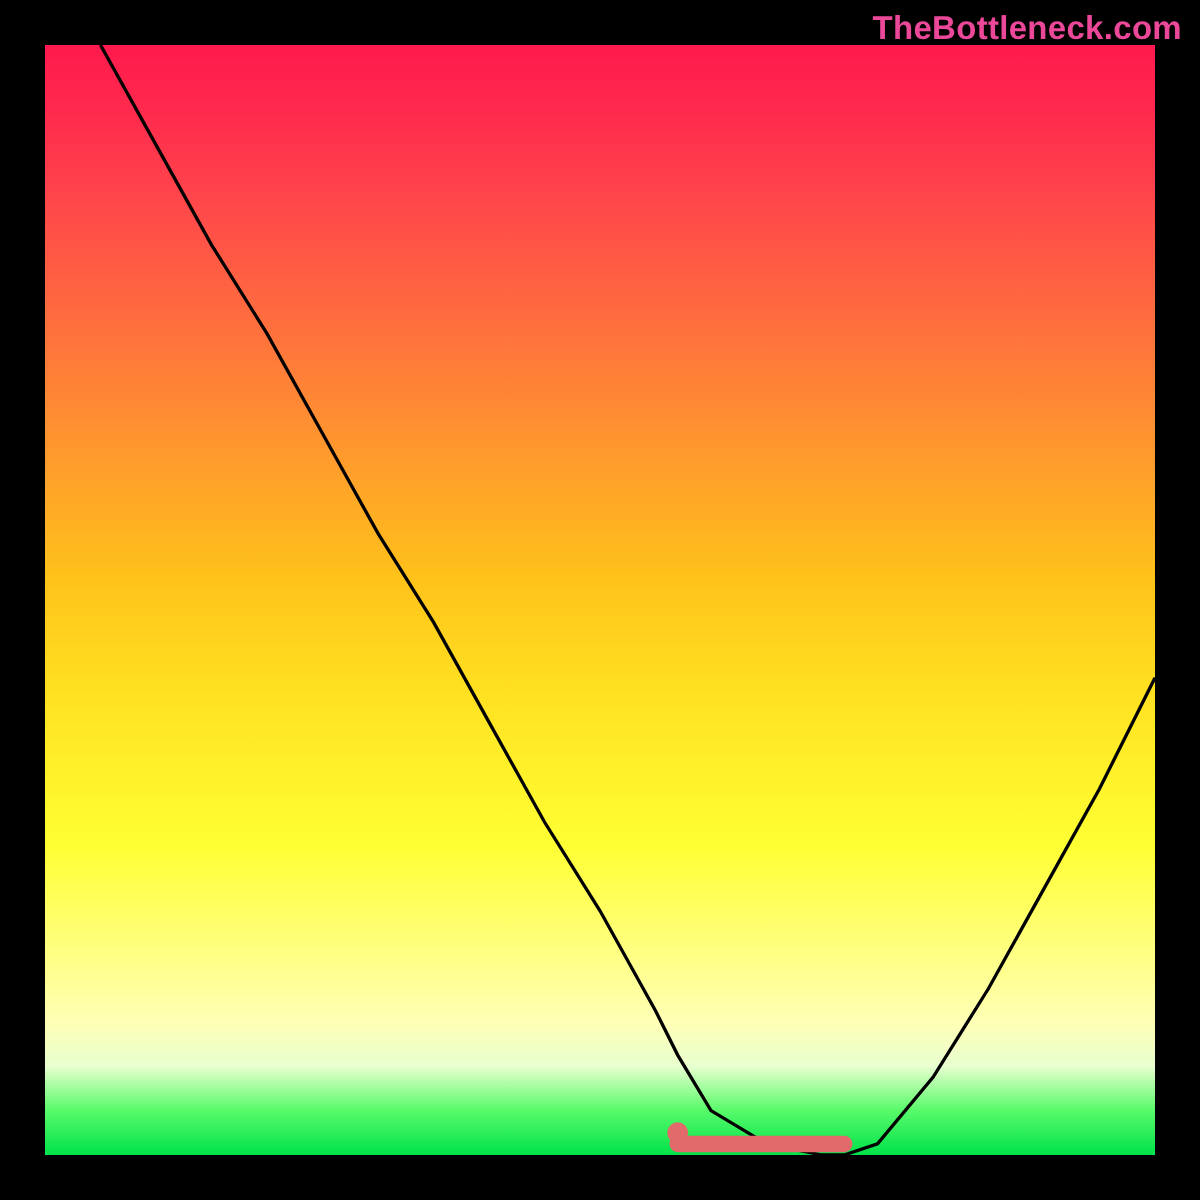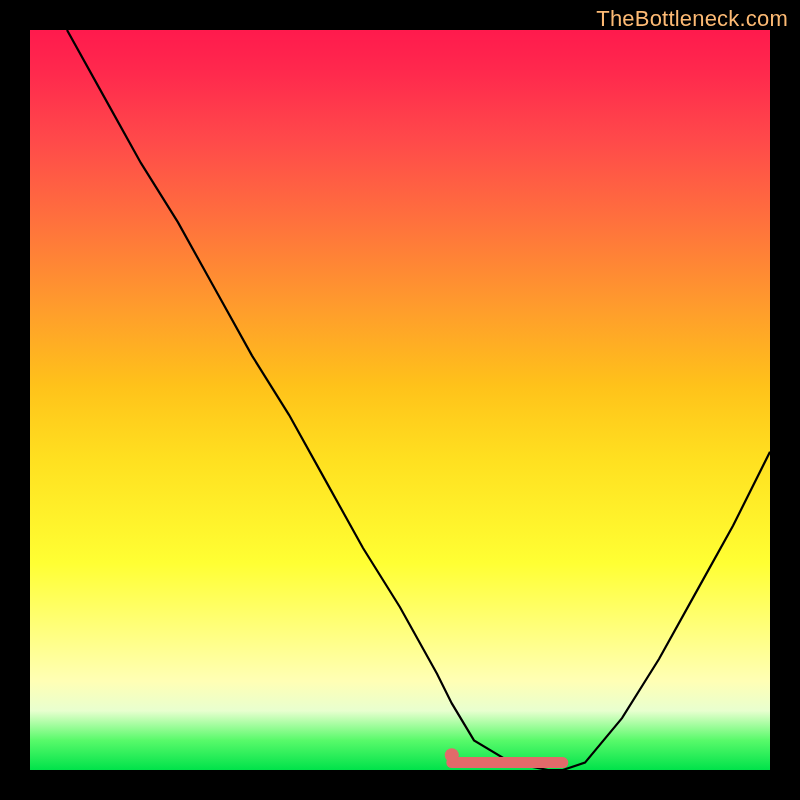--- a/index.html
+++ b/index.html
@@ -47,23 +47,23 @@
   .curves {
     position: absolute;
     inset: 0;
     width: 740px;
     height: 740px;
   }
   .attribution {
     position: absolute;
     top: 6px;
     right: 12px;
-    color: #fdba74;
+    color: #ec4899;
     font-size: 22px;
-    font-weight: 400;
+    font-weight: 700;
     letter-spacing: 0.2px;
     user-select: none;
   }
 </style>
 </head>
 <body>
 
 <div class="frame">
 
   <div class="attribution">TheBottleneck.com</div>

